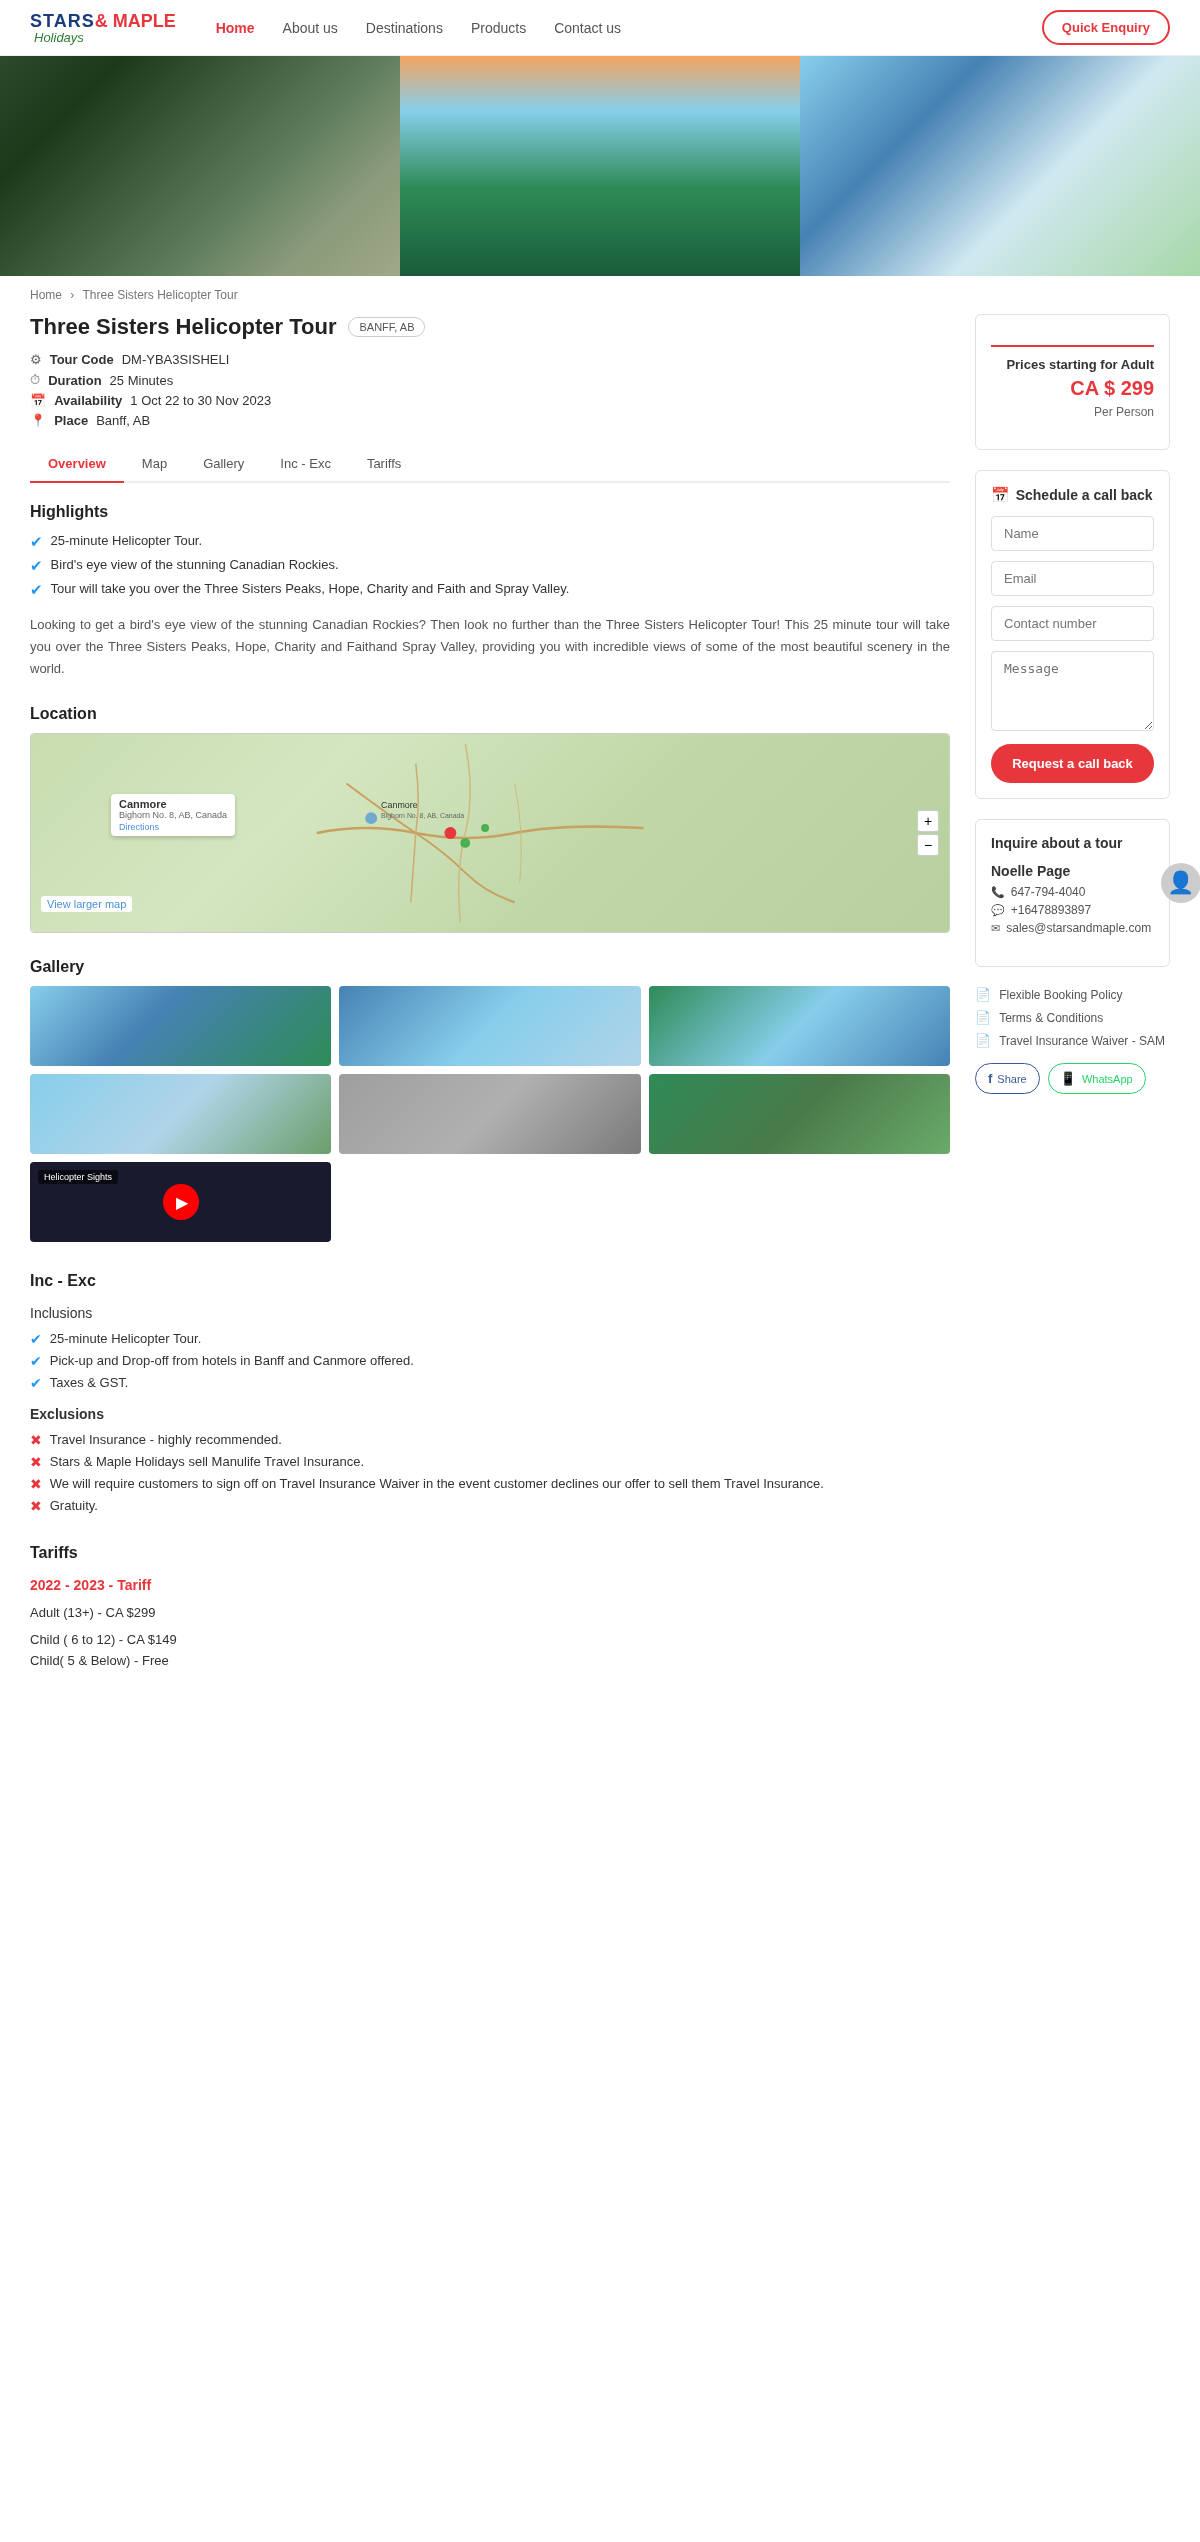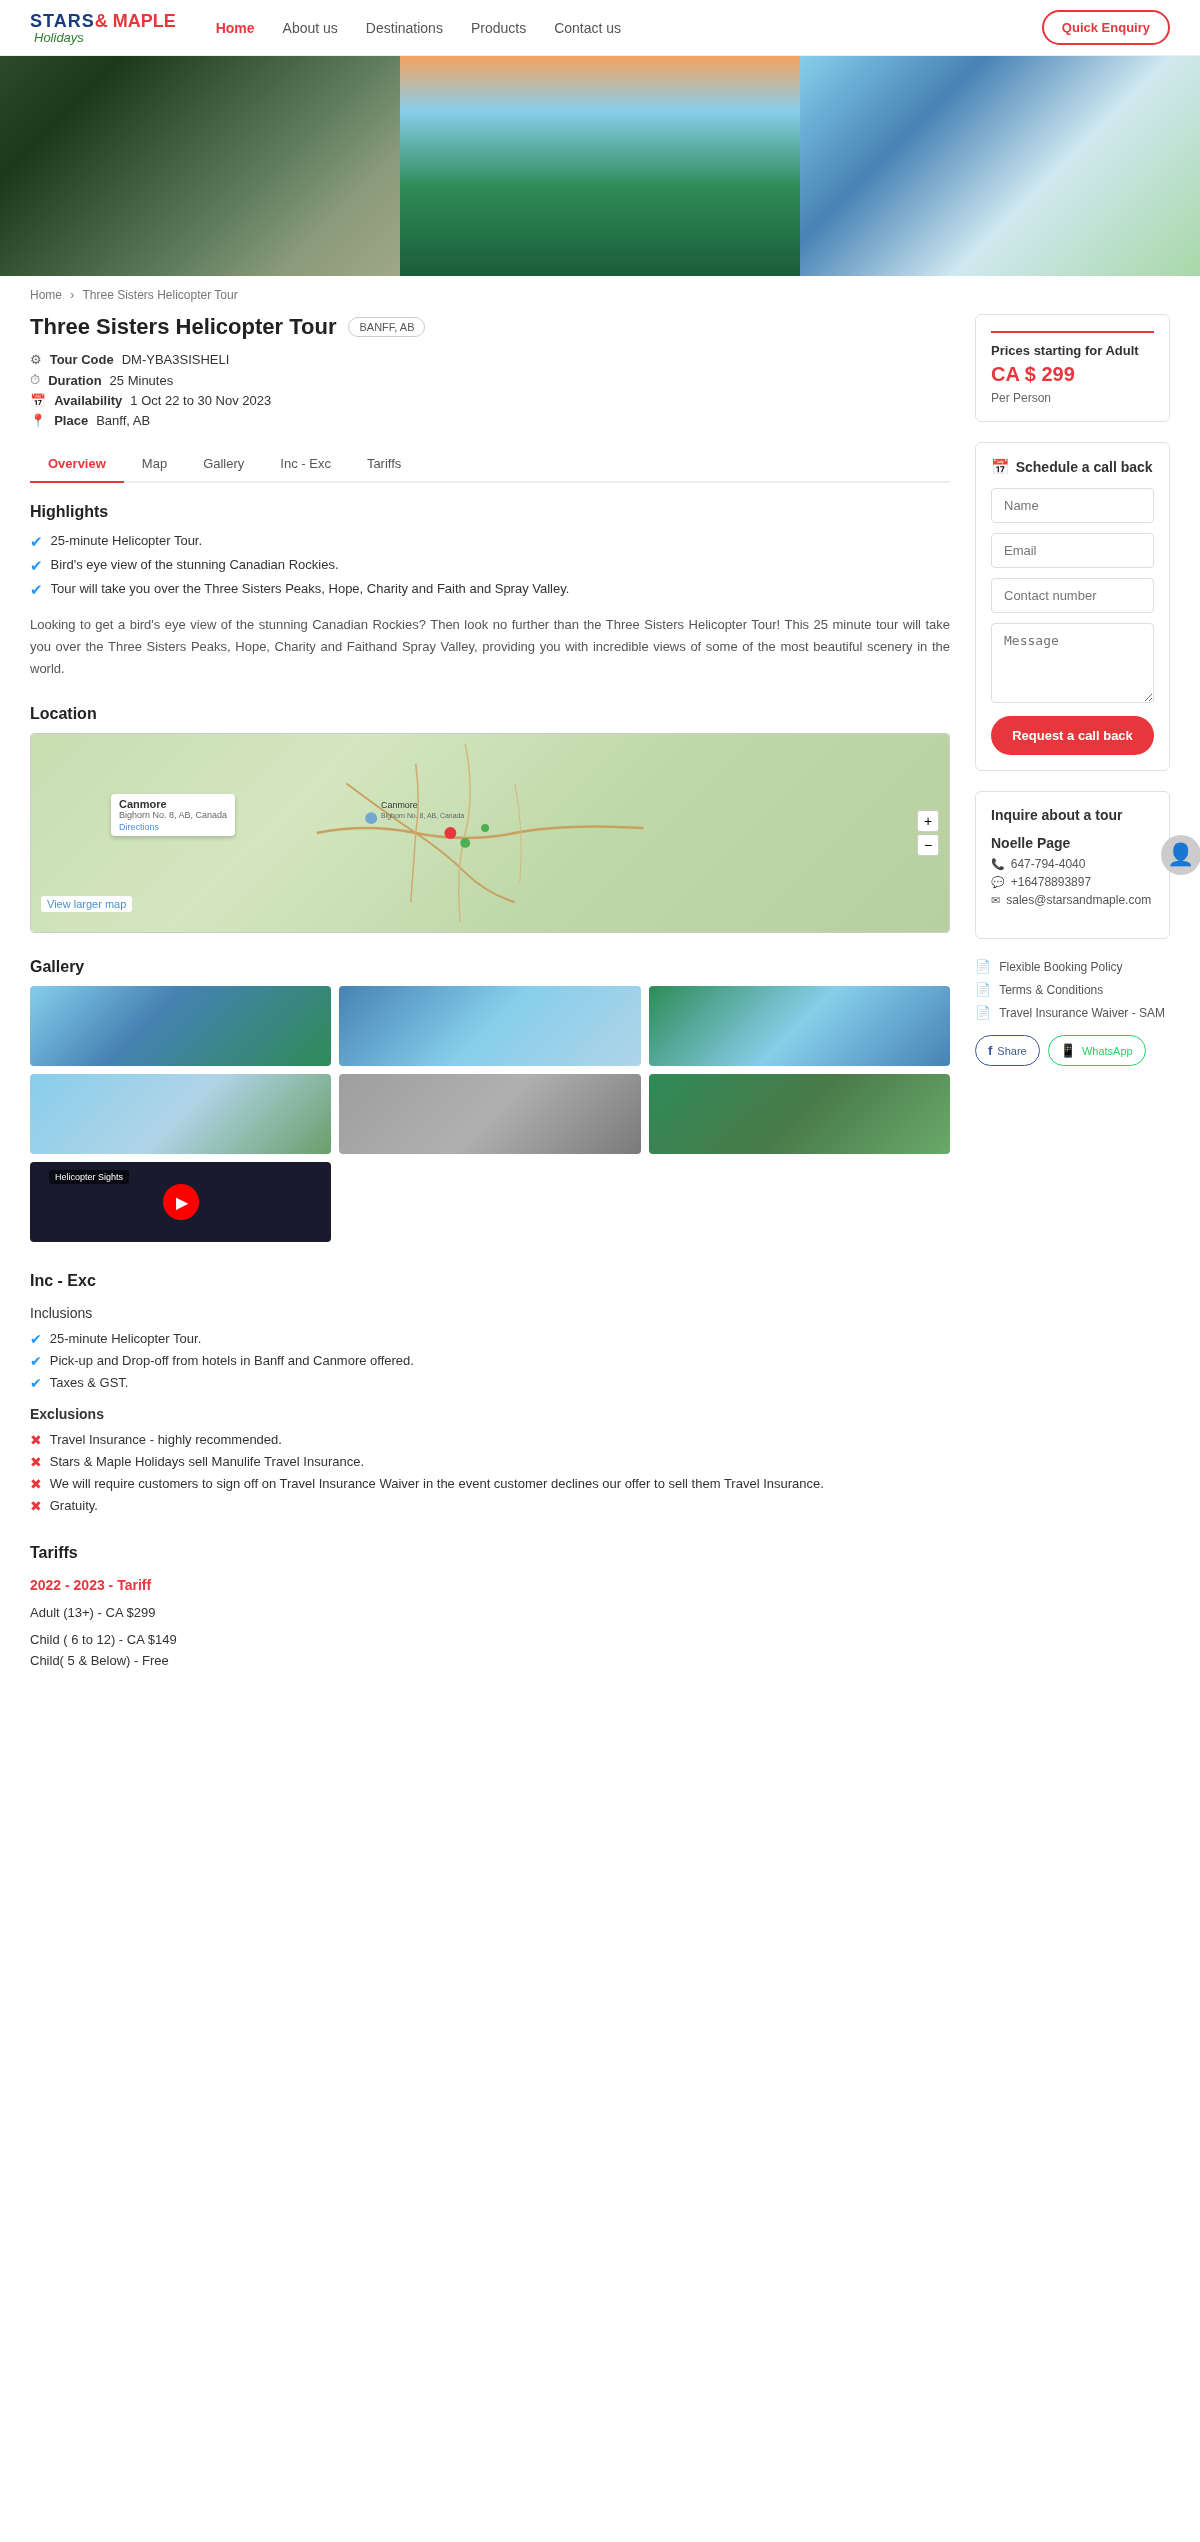--- a/index.html
+++ b/index.html
@@ -136,21 +136,21 @@
         <div style="height:80px; border-radius:4px; background:linear-gradient(135deg, #87ceeb 0%, #4682b4 40%, #2e8b57 100%); cursor:pointer;"></div>
         <div style="height:80px; border-radius:4px; background:linear-gradient(135deg, #4682b4 0%, #87ceeb 50%, #b0d4e8 100%); cursor:pointer;"></div>
         <div style="height:80px; border-radius:4px; background:linear-gradient(135deg, #2e8b57 0%, #87ceeb 50%, #4682b4 100%); cursor:pointer;"></div>
         <div style="height:80px; border-radius:4px; background:linear-gradient(135deg, #87ceeb 0%, #b0d4e8 50%, #6a9e6a 100%); cursor:pointer;"></div>
         <div style="height:80px; border-radius:4px; background:linear-gradient(135deg, #9e9e9e 0%, #b0b0b0 50%, #7a7a7a 100%); cursor:pointer;"></div>
         <div style="height:80px; border-radius:4px; background:linear-gradient(135deg, #2e8b57 0%, #4a7a4a 50%, #6aaa6a 100%); cursor:pointer;"></div>
         <div style="height:80px; border-radius:4px; background:#1a1a2e; position:relative; display:flex; align-items:center; justify-content:center; cursor:pointer;">
           <div style="width:36px; height:36px; background:#ff0000; border-radius:50%; display:flex; align-items:center; justify-content:center;">
             <span style="color:white; font-size:16px; margin-left:3px;">▶</span>
           </div>
-          <div style="position:absolute; top:8px; left:19px; background:rgba(0,0,0,0.6); color:white; font-size:9px; padding:2px 6px; border-radius:3px;">Helicopter Sights</div>
+          <div style="position:absolute; top:8px; left:8px; background:rgba(0,0,0,0.6); color:white; font-size:9px; padding:2px 6px; border-radius:3px;">Helicopter Sights</div>
         </div>
       </div>
     </div>
 
     <div style="margin-top:30px;">
       <h2 style="font-size:16px; font-weight:bold; color:#222; margin-bottom:15px;">Inc - Exc</h2>
 
       <h3 style="font-size:14px; font-weight:normal; color:#333; margin-bottom:10px;">Inclusions</h3>
       <ul style="list-style:none; margin-bottom:15px;">
         <li style="display:flex; align-items:flex-start; gap:8px; margin-bottom:6px; font-size:13px;">
@@ -193,21 +193,21 @@
       <div style="color:#e8363d; font-weight:bold; font-size:14px; margin-bottom:12px;">2022 - 2023 - Tariff</div>
       <div style="font-size:13px; margin-bottom:6px; color:#333;">Adult (13+) - CA $299</div>
       <div style="font-size:13px; margin-bottom:6px; color:#333;margin-top:12px;">Child ( 6 to 12) - CA $149</div>
       <div style="font-size:13px; margin-bottom:6px; color:#333;">Child( 5 &amp; Below) - Free</div>
     </div>
 
   </div>
 
   <div style="width:195px; flex-shrink:0;">
 
-    <div style="border:1px solid #e0e0e0; border-radius:6px; padding:16px 15px; text-align:left; margin-bottom:20px;">
+    <div style="border:1px solid #e0e0e0; border-radius:6px; padding:30px 15px; text-align:right; margin-bottom:20px;">
       <hr style="border:none; border-top:2px solid #e8363d; margin-bottom:10px;">
       <div style="font-size:13px; color:#333; font-weight:bold;">Prices starting for Adult</div>
       <div style="font-size:20px; font-weight:bold; color:#e8363d; margin:5px 0;">CA $ 299</div>
       <div style="font-size:12px; color:#666;">Per Person</div>
     </div>
 
     <div style="border:1px solid #e0e0e0; border-radius:6px; padding:15px; margin-bottom:20px;">
       <div style="font-size:14px; font-weight:bold; color:#333; margin-bottom:12px; display:flex; align-items:center; gap:6px;">
         <span style="font-size:15px;">📅</span>
         <span>Schedule a call back</span>

